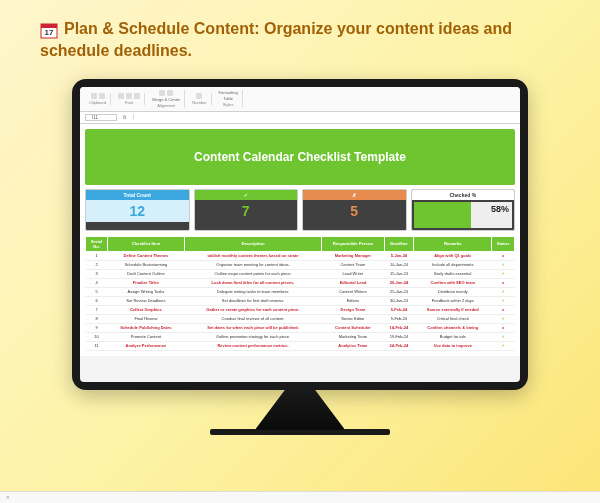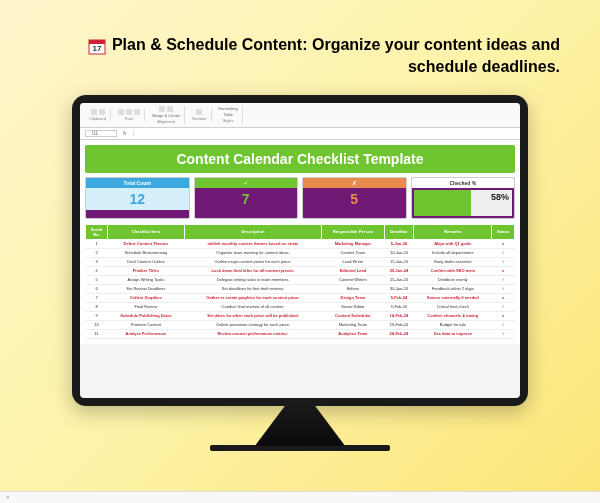--- a/index.html
+++ b/index.html
@@ -1,33 +1,33 @@
 <!DOCTYPE html>
 <html><head>
 <meta charset="utf-8">
 <style>
 body{margin:0;background:linear-gradient(135deg,#fef5cc 0%,#fdf3a8 50%,#fce577 100%);font-family:-apple-system,Helvetica,Arial,sans-serif;width:600px;height:503px;overflow:hidden}
-.headline{text-align:right;padding:34px 40px 8px;font-weight:700;color:#000000;font-size:16px;line-height:1.4}
+.headline{text-align:left;padding:18px 40px 8px;font-weight:700;color:#a16207;font-size:16px;line-height:1.4}
 .cal-ico{display:inline-block;width:18px;height:18px;margin-right:6px;vertical-align:middle;position:relative}
 .cal-ico svg{width:18px;height:18px}
 .monitor{position:relative;margin:8px auto 0;width:440px;height:295px;background:#1a1a1a;border-radius:14px;padding:8px;box-shadow:0 6px 20px rgba(0,0,0,.25)}
 .screen{width:100%;height:100%;background:#f4f4f4;border-radius:4px;overflow:hidden;font-size:5px;color:#333}
 .stand{width:90px;height:42px;background:linear-gradient(#1a1a1a,#0a0a0a);margin:-2px auto 0;clip-path:polygon(35% 0,65% 0,100% 100%,0 100%);border-radius:0 0 4px 4px}
 .base{width:180px;height:6px;background:#1a1a1a;margin:-1px auto 0;border-radius:2px}
 .ribbon{background:#fafafa;border-bottom:1px solid #d0d0d0;display:flex;padding:3px 5px;gap:3px;font-size:4.5px;color:#666;align-items:center}
 .rgrp{border-right:1px solid #ddd;padding:0 4px;display:flex;flex-direction:column;align-items:center;gap:1px}
 .rgrp .icons{display:flex;gap:2px}
 .rico{width:6px;height:6px;background:#ddd;border-radius:1px;display:inline-block}
 .rlbl{font-size:4px;color:#888}
 .cellbar{background:#fff;border-bottom:1px solid #d0d0d0;padding:2px 5px;font-size:4.5px;color:#666;display:flex;align-items:center;gap:6px}
 .cellref{border:1px solid #ccc;padding:0 6px;background:#fff;font-size:4.5px;min-width:18px}
 .sheet{background:#fff;padding:5px}
-.banner{background:#6ec52f;color:#fff;text-align:center;padding:6px;font-size:14px;font-weight:600;border-radius:2px;margin-bottom:4px}
+.banner{background:#6ec52f;color:#fff;text-align:center;padding:21px;font-size:12px;font-weight:600;border-radius:2px;margin-bottom:4px}
 .cards{display:flex;gap:4px;margin-bottom:5px}
-.card{flex:1;border:1px solid #ccc;border-radius:2px;overflow:hidden;text-align:center;background:#701a75}
+.card{flex:1;border:1px solid #ccc;border-radius:2px;overflow:hidden;text-align:center;background:#404040}
 .card .chead{color:#fff;padding:2px;font-size:5px;font-weight:600}
 .card .cval{padding:3px;font-size:14px;font-weight:700}
 .c1 .chead{background:#3ba9e0}.c1 .cval{color:#3ba9e0;background:#d6f0fb}
 .c2 .chead{background:#6ec52f}.c2 .cval{color:#6ec52f}
 .c3 .chead{background:#e88b4e}.c3 .cval{color:#e88b4e}
 .c4{position:relative}
 .c4 .chead{background:#fff;color:#333}
 .c4 .bar{height:26px;background:#eee;position:relative;margin:2px}
 .c4 .fill{position:absolute;left:0;top:0;height:100%;background:#6ec52f;width:58%}
 .c4 .pct{position:absolute;right:3px;top:2px;font-size:9px;font-weight:700;color:#222}

